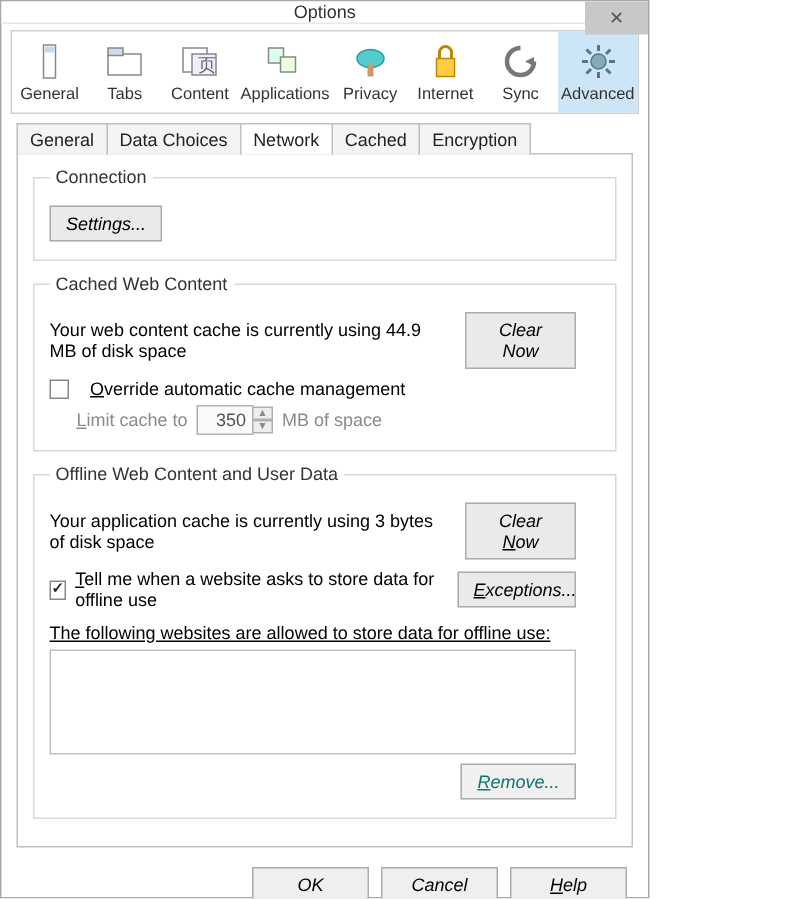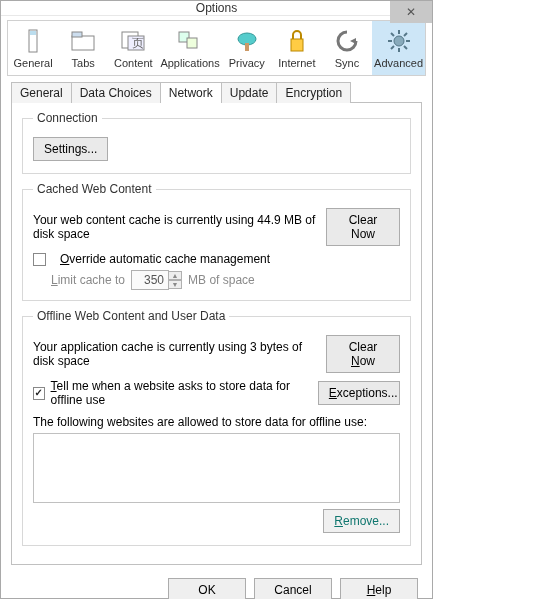--- a/index.html
+++ b/index.html
@@ -10,24 +10,24 @@
 .titlebar .closebtn { position: absolute; right: 0; top: 0; width: 42px; height: 22px; background: #c8c8c8; color: #555; display: flex; align-items: center; justify-content: center; font-size: 12px; cursor: pointer; }
 .topstrip { display: flex; border: 1px solid #d0d0d0; margin: 4px 6px 0 6px; background: #fff; }
 .topitem { flex: 1; text-align: center; padding: 6px 2px 6px 2px; cursor: pointer; color: #333; }
 .topitem.selected { background: #cde6f7; }
 .topitem .icon { height: 28px; display: flex; align-items: center; justify-content: center; margin-bottom: 2px; }
 .topitem .label { font-size: 11px; white-space: nowrap; }
 .subtabs { display: flex; margin: 6px 10px 0 10px; position: relative; z-index: 2; }
 .subtab { border: 1px solid #c0c0c0; border-bottom: none; background: #f4f4f4; padding: 3px 8px; margin-right: -1px; font-size: 12px; cursor: pointer; color: #222; position: relative; }
 .subtab.active { background: #fff; z-index: 3; }
 .subpanel-border { border: 1px solid #c0c0c0; margin: 0 10px 0 10px; padding: 8px 10px 10px 10px; position: relative; top: -1px; flex: 1; }
-fieldset { border: 1px solid #d8d8d8; margin: 0 0 8px 0; padding: 10px 10px 10px 10px; }
+fieldset { border: 1px solid #d8d8d8; margin: 0 0 8px 0; padding: 10px 26px 10px 10px; }
 legend { font-size: 12px; color: #333; padding: 0 4px; }
 .row { display: flex; align-items: center; justify-content: space-between; margin: 2px 0; gap: 8px; }
-.btn { border: 1px solid #acacac; background: #eaeaea; padding: 4px 10px; font-size: 12px; cursor: pointer; min-width: 74px; text-align: center; }
+.btn { border: 1px solid #acacac; background: #eaeaea; padding: 4px 10px; font-size: 12px; cursor: pointer; min-width: 74px; text-align: center; font-style: italic; }
 .btn:disabled, .btn.disabled { color: #0f766e; background: #f0f0f0; cursor: default; }
 .indent { margin-left: 18px; display: flex; align-items: center; gap: 6px; }
 .cb { width: 13px; height: 13px; border: 1px solid #888; display: inline-flex; align-items: center; justify-content: center; font-size: 10px; line-height: 1; cursor: pointer; background: #fff; }
 .cb.checked::after { content: "✓"; color: #222; font-weight: bold; }
 .spin { display: inline-flex; align-items: center; }
 .spin input { width: 38px; text-align: right; border: 1px solid #b0b0b0; padding: 2px 4px; font-size: 12px; }
 .spin .arrows { display: flex; flex-direction: column; margin-left: -1px; }
 .spin .arrows div { width: 14px; height: 9px; border: 1px solid #b0b0b0; background: #eee; font-size: 7px; line-height: 7px; text-align: center; cursor: pointer; }
 .listbox { border: 1px solid #c0c0c0; height: 70px; background: #fff; margin-top: 4px; }
 .muted { color: #8a8a8a; }
@@ -127,21 +127,21 @@
           </svg>
         </div>
       <div class="label">Advanced</div>
     </div>
   </div>
 
   <div class="subtabs">
     <div class="subtab">General</div>
     <div class="subtab">Data Choices</div>
     <div class="subtab active">Network</div>
-    <div class="subtab">Update</div>
+    <div class="subtab">Cached</div>
     <div class="subtab">Encryption</div>
   </div>
 
   <div class="subpanel-border">
 
     <fieldset>
       <legend>Connection</legend>
       <div class="row">
         <button class="btn"><span>Settings...</span></button>
       </div>
@@ -176,21 +176,21 @@
         <span>Your application cache is currently using 3 bytes of disk space</span>
         <button class="btn">Clear <span class="u">N</span>ow</button>
       </div>
       <div class="row" style="margin-top:6px;">
         <span style="display:flex;align-items:center;gap:6px;">
           <span class="cb checked"></span>
           <span><span class="u">T</span>ell me when a website asks to store data for offline use</span>
         </span>
         <button class="btn"><span class="u">E</span>xceptions...</button>
       </div>
-      <div style="margin-top:8px;">The following websites are allowed to store data for offline use:</div>
+      <div style="margin-top:8px;text-decoration:underline;">The following websites are allowed to store data for offline use:</div>
       <div class="listbox"></div>
       <div class="row" style="justify-content:flex-end;margin-top:6px;">
         <button class="btn disabled" disabled=""><span class="u">R</span>emove...</button>
       </div>
     </fieldset>
 
   </div>
 
   <div class="footer">
     <button class="btn">OK</button>

